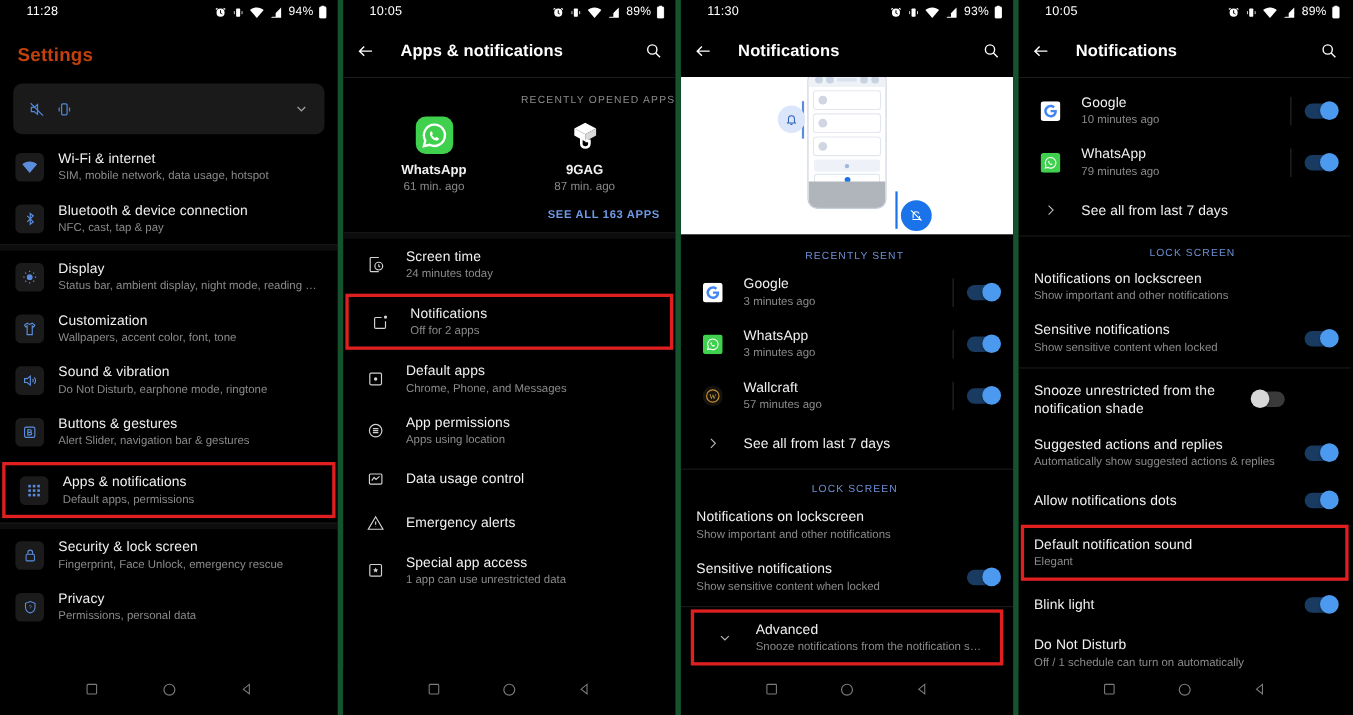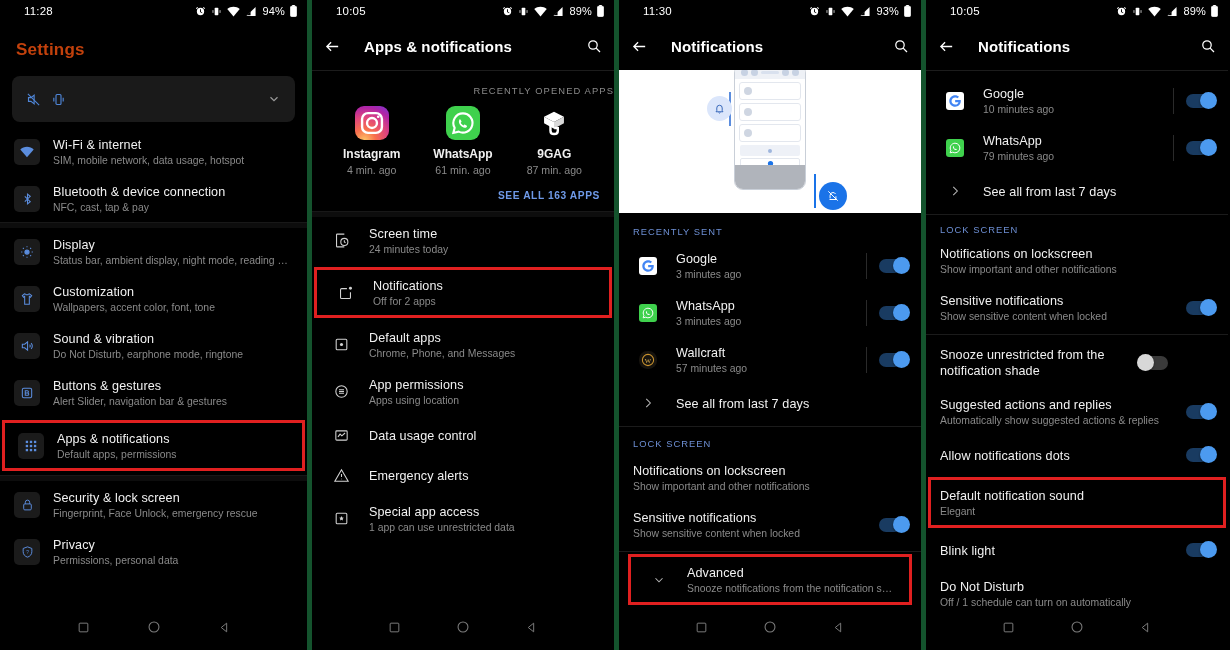--- a/index.html
+++ b/index.html
@@ -95,21 +95,21 @@
     padding: 0 48px; background: #000;
   }
   .navbar .nb { opacity: .62; }
 
   
   .sec-label {
     color: #8a8a8a; font-size: 9.4px; letter-spacing: 1.1px;
     text-align: right; padding: 14px 0 6px;
   }
   .sec-label.left {
-    text-align: left; padding: 13px 0 5px 14px; color: #6d8fd4;
+    text-align: center; padding: 13px 0 5px 14px; color: #6d8fd4;
     letter-spacing: 1.0px;
   }
   .apps { display: flex; justify-content: space-around; padding: 4px 14px 0; }
   .appcell { text-align: center; width: 86px; }
   .appicon {
     width: 34px; height: 34px; margin: 0 auto 7px;
     border-radius: 9px; position: relative; overflow: hidden;
   }
   .appname { color: #f0f0f0; font-size: 12px; font-weight: bold; }
   .appago { color: #8a8a8a; font-size: 10.6px; margin-top: 3px; }
@@ -395,31 +395,20 @@
             <circle cx="10.5" cy="10.5" r="6.3"></circle>
             <path d="M15.2 15.2L21 21"></path>
           </svg>
         </span>
     </div>
     <div class="appbar-sep"></div>
 
     <div class="sec-label">RECENTLY OPENED APPS</div>
 
     <div class="apps">
-      <div class="appcell">
-        <div class="appicon" style="background:radial-gradient(circle at 28% 100%, #fdc468 0%, #f8704d 26%, #e0457d 54%, #b024a6 78%, #7638d6 100%);">
-          <svg width="34" height="34" viewBox="0 0 24 24" fill="none" stroke="#fff" stroke-width="1.7">
-              <rect x="5" y="5" width="14" height="14" rx="4.2"></rect>
-              <circle cx="12" cy="12" r="3.5"></circle>
-              <circle cx="16.4" cy="7.6" r="0.95" fill="#fff" stroke="none"></circle>
-            </svg>
-        </div>
-        <div class="appname">Instagram</div>
-        <div class="appago">4 min. ago</div>
-      </div>
       <div class="appcell">
         <div class="appicon" style="background:#3fd14d;">
           <svg width="34" height="34" viewBox="0 0 24 24" fill="none" stroke="#fff" stroke-width="1.5">
               <path d="M12 5.2a6.8 6.8 0 00-5.9 10.2L5.2 19l3.7-.9A6.8 6.8 0 1012 5.2z"></path>
               <path d="M9.6 9.4c.3-.1.6 0 .8.4l.5 1c.1.3 0 .5-.2.7l-.3.3c.4.9 1.1 1.5 2 1.9l.4-.4c.2-.2.4-.2.7-.1l1 .5c.3.2.4.5.3.8-.2.6-.9 1-1.6.9-2-.3-3.8-2.1-4.1-4.1-.1-.6.2-1.2.5-1.9z" fill="#fff" stroke="none"></path>
             </svg>
         </div>
         <div class="appname">WhatsApp</div>
         <div class="appago">61 min. ago</div>
       </div>

